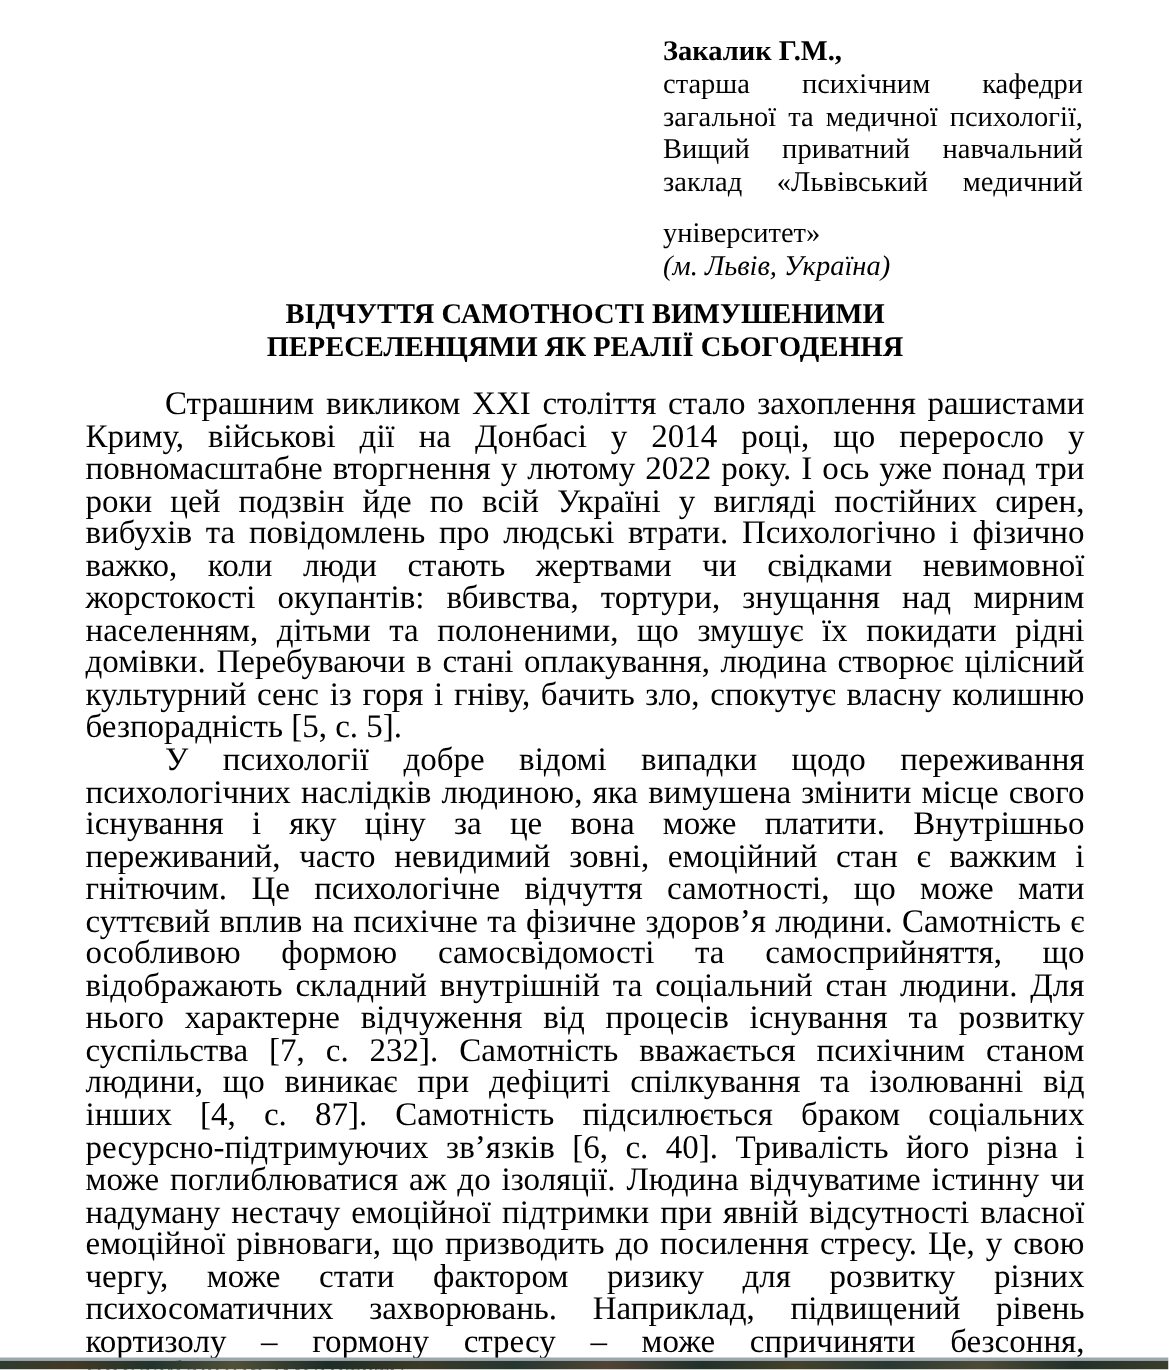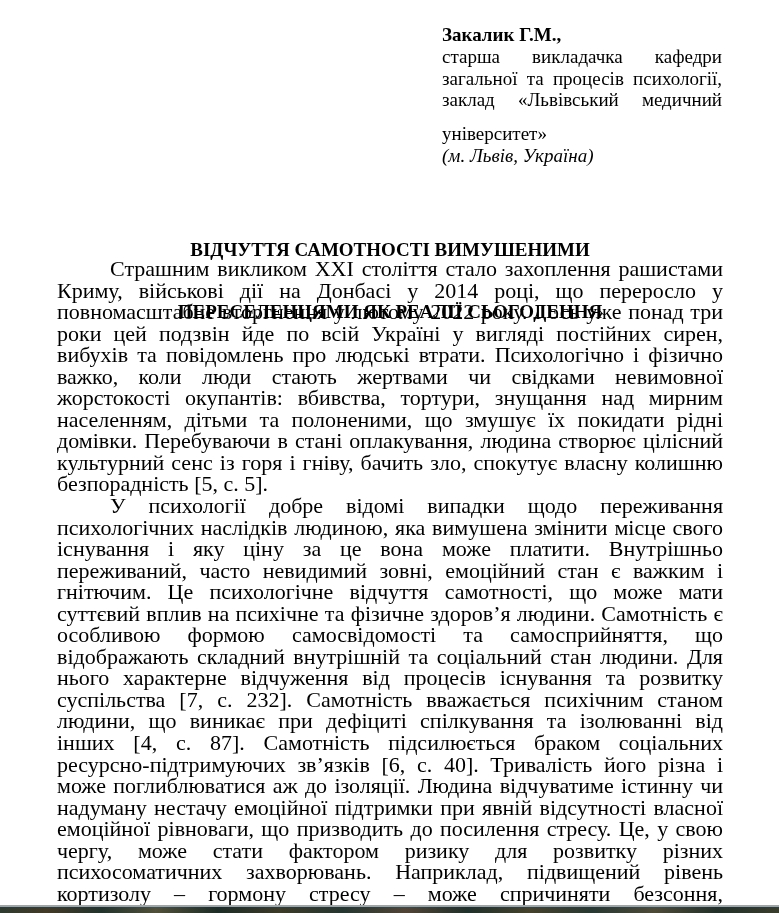--- a/index.html
+++ b/index.html
@@ -34,21 +34,21 @@
   .article-title {
     position: absolute;
     top: 199px;
     left: 57px;
     width: 666px;
     text-align: center;
     font-weight: bold;
     font-size: 19px;
     line-height: 21.8px;
   }
-  .article-title span { display: block; margin-top: 40px; }
+  .article-title span { display: block; }
   .article-body {
     position: absolute;
     top: 258px;
     left: 57px;
     width: 666px;
     font-size: 22px;
     line-height: 21.55px;
     text-align: justify;
   }
   .article-body p {
@@ -71,22 +71,23 @@
         #223029 92%, #3a3d2c 100%);
   }
 </style>
 </head>
 <body>
 
 <div class="page">
 
   <div class="author-block">
     <div class="author-name">Закалик Г.М.,</div>
-    <div class="aff-line">старша викладачка кафедри</div>
-    <div class="aff-line">загальної та процесів психології,</div>
+    <div class="aff-line">старша психічним кафедри</div>
+    <div class="aff-line">загальної та медичної психології,</div>
+    <div class="aff-line">Вищий приватний навчальний</div>
     <div class="aff-line">заклад «Львівський медичний</div>
     <div class="aff-line last">університет»</div>
     <div class="author-location">(м. Львів, Україна)</div>
   </div>
 
   <h1 class="article-title">
     <span>ВІДЧУТТЯ САМОТНОСТІ ВИМУШЕНИМИ</span>
     <span>ПЕРЕСЕЛЕНЦЯМИ ЯК РЕАЛІЇ СЬОГОДЕННЯ</span>
   </h1>
 

